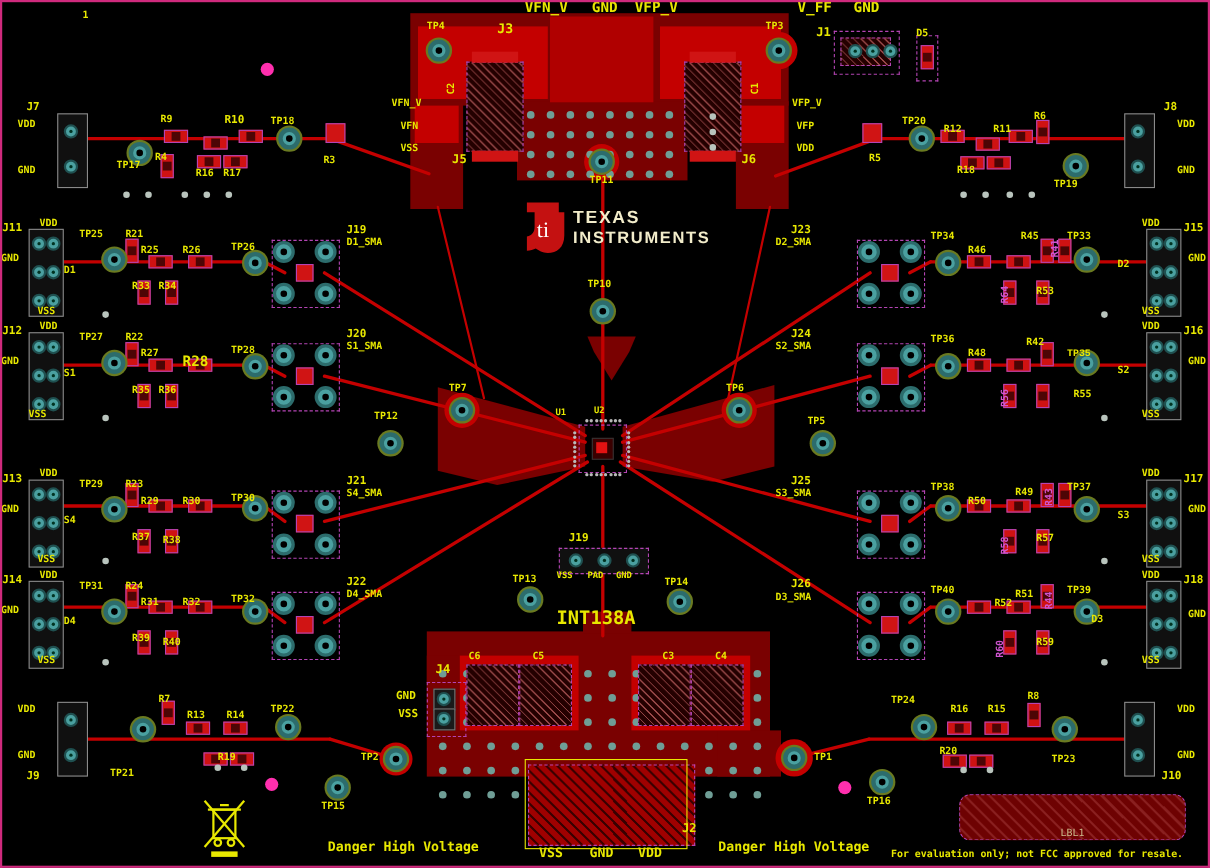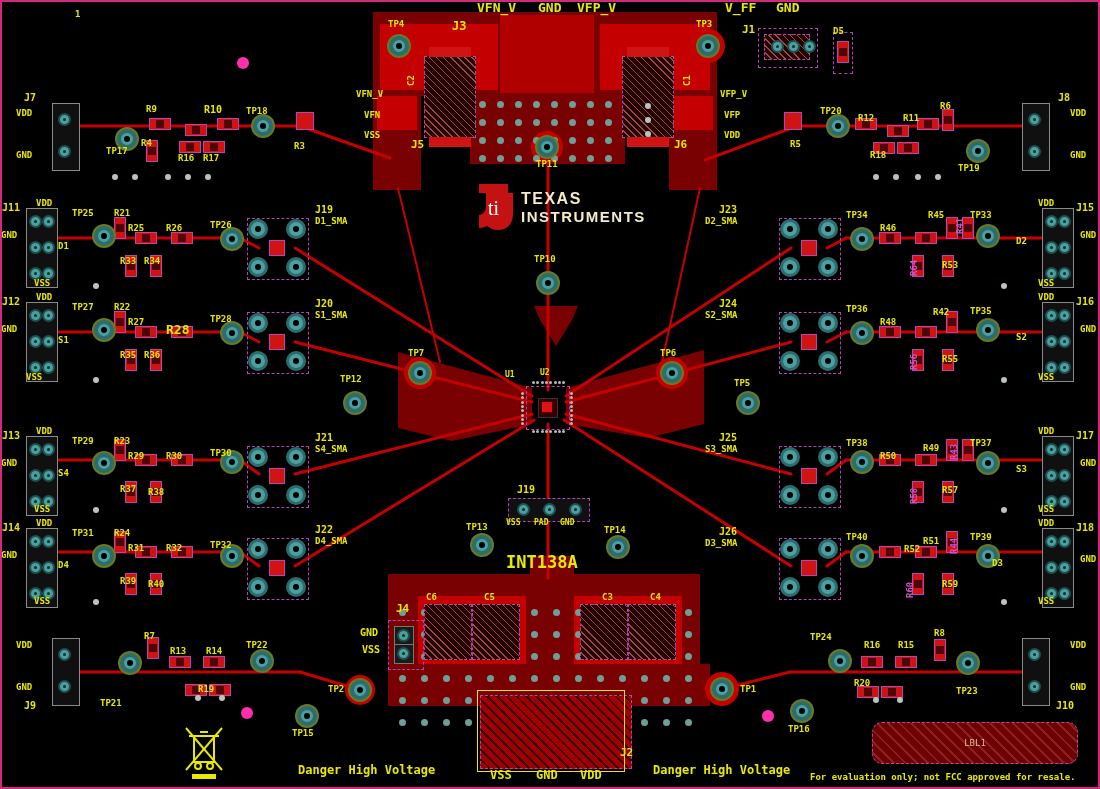--- a/index.html
+++ b/index.html
@@ -26,21 +26,21 @@
   .fid{position:absolute;width:12px;height:12px;border-radius:50%;background:#ff2fae;z-index:6;}
   .hole{position:absolute;width:6px;height:6px;border-radius:50%;background:#b9c4bd;z-index:4;}
   .via{position:absolute;width:7px;height:7px;border-radius:50%;background:#6f9e96;z-index:1;}
   .chippin{position:absolute;width:3px;height:3px;border-radius:50%;background:#b9b9b9;z-index:4;}
   .cap{position:absolute;background:repeating-linear-gradient(45deg,#240000 0 4px,#9b4a4a 4px 5px);border:1px dashed #b344b3;z-index:2;}
   .cap.vs::before{content:"";position:absolute;left:4px;right:4px;top:-10px;height:10px;background:#d01414;}
   .cap.vs::after{content:"";position:absolute;left:4px;right:4px;bottom:-10px;height:10px;background:#d01414;}
   .j2blk{position:absolute;background:repeating-linear-gradient(45deg,#a00000 0 5px,#380000 5px 7px);border:1px dashed #b344b3;z-index:2;}
   .ybox{position:absolute;border:1px solid #e8e800;z-index:3;}
   .dutbox{position:absolute;border:1px dashed #e8e800;z-index:6;color:#e8e800;text-align:center;}
-  .lblbox{position:absolute;background:repeating-linear-gradient(45deg,#6e0202 0 6px,#8a2020 6px 8px);border:1px dashed #b344b3;border-radius:10px;z-index:2;display:flex;align-items:center;justify-content:center;color:#cdbd8e;font-size:9px;}
+  .lblbox{position:absolute;background:repeating-linear-gradient(45deg,#6e0202 0 6px,#8a2020 6px 8px);border:1px dashed #b344b3;border-radius:10px;z-index:2;display:flex;align-items:flex-end;justify-content:center;color:#cdbd8e;font-size:9px;}
   .ti-text{position:absolute;color:#f2ecca;font-family:"Liberation Sans",sans-serif;font-weight:bold;z-index:6;letter-spacing:1.5px;}
   .ce{position:absolute;color:#e8e800;font-family:"DejaVu Sans",sans-serif;font-size:42px;z-index:6;letter-spacing:8px;font-weight:bold;}
   .chipbox{position:absolute;border:1px dashed #b344b3;z-index:3;}
   .chipcore{position:absolute;background:#3a0000;border:1px solid #333;z-index:4;}
   .chipctr{position:absolute;background:#e21212;z-index:5;}
 </style>
 </head>
 <body>
 
 <div id="pcb">
@@ -689,23 +689,23 @@
     <div class="lbl" style="position: absolute; left: 1016px; top: 237px; font-size: 9px;">D2</div>
     <div class="lbl" style="position: absolute; left: 1076px; top: 203px; font-size: 10px;">J15</div>
     <div class="lbl" style="position: absolute; left: 1038px; top: 199px; font-size: 9px;">VDD</div>
     <div class="lbl" style="position: absolute; left: 1080px; top: 231px; font-size: 9px;">GND</div>
     <div class="lbl" style="position: absolute; left: 1038px; top: 279px; font-size: 9px;">VSS</div>
     <div class="lbl" style="position: absolute; left: 719px; top: 299px; font-size: 10px;">J24</div>
     <div class="lbl" style="position: absolute; left: 705px; top: 311px; font-size: 9px;">S2_SMA</div>
     <div class="lbl" style="position: absolute; left: 846px; top: 305px; font-size: 9px;">TP36</div>
     <div class="lbl" style="position: absolute; left: 880px; top: 318px; font-size: 9px;">R48</div>
     <div class="lbl" style="position: absolute; left: 933px; top: 308px; font-size: 9px;">R42</div>
-    <div class="lbl" style="position: absolute; left: 970px; top: 307px; font-size: 9px;">TP35</div>
+    <div class="lbl" style="position: absolute; left: 970px; top: 318px; font-size: 9px; font-family: Liberation Mono, monospace;">TP35</div>
     <div class="lbl p" style="position: absolute; left: 910px; top: 370px; font-size: 9px; transform: rotate(-90deg); transform-origin: left top;">R56</div>
-    <div class="lbl" style="position: absolute; left: 942px; top: 355px; font-size: 9px;">R55</div>
+    <div class="lbl" style="position: absolute; left: 976px; top: 355px; font-size: 9px;">R55</div>
     <div class="lbl" style="position: absolute; left: 1016px; top: 333px; font-size: 9px;">S2</div>
     <div class="lbl" style="position: absolute; left: 1076px; top: 297px; font-size: 10px;">J16</div>
     <div class="lbl" style="position: absolute; left: 1038px; top: 293px; font-size: 9px;">VDD</div>
     <div class="lbl" style="position: absolute; left: 1080px; top: 325px; font-size: 9px;">GND</div>
     <div class="lbl" style="position: absolute; left: 1038px; top: 373px; font-size: 9px;">VSS</div>
     <div class="lbl" style="position: absolute; left: 660px; top: 349px; font-size: 9px;">TP6</div>
     <div class="lbl" style="position: absolute; left: 734px; top: 379px; font-size: 9px;">TP5</div>
     <div class="lbl" style="position: absolute; left: 719px; top: 433px; font-size: 10px;">J25</div>
     <div class="lbl" style="position: absolute; left: 705px; top: 445px; font-size: 9px;">S3_SMA</div>
     <div class="lbl" style="position: absolute; left: 846px; top: 439px; font-size: 9px;">TP38</div>

